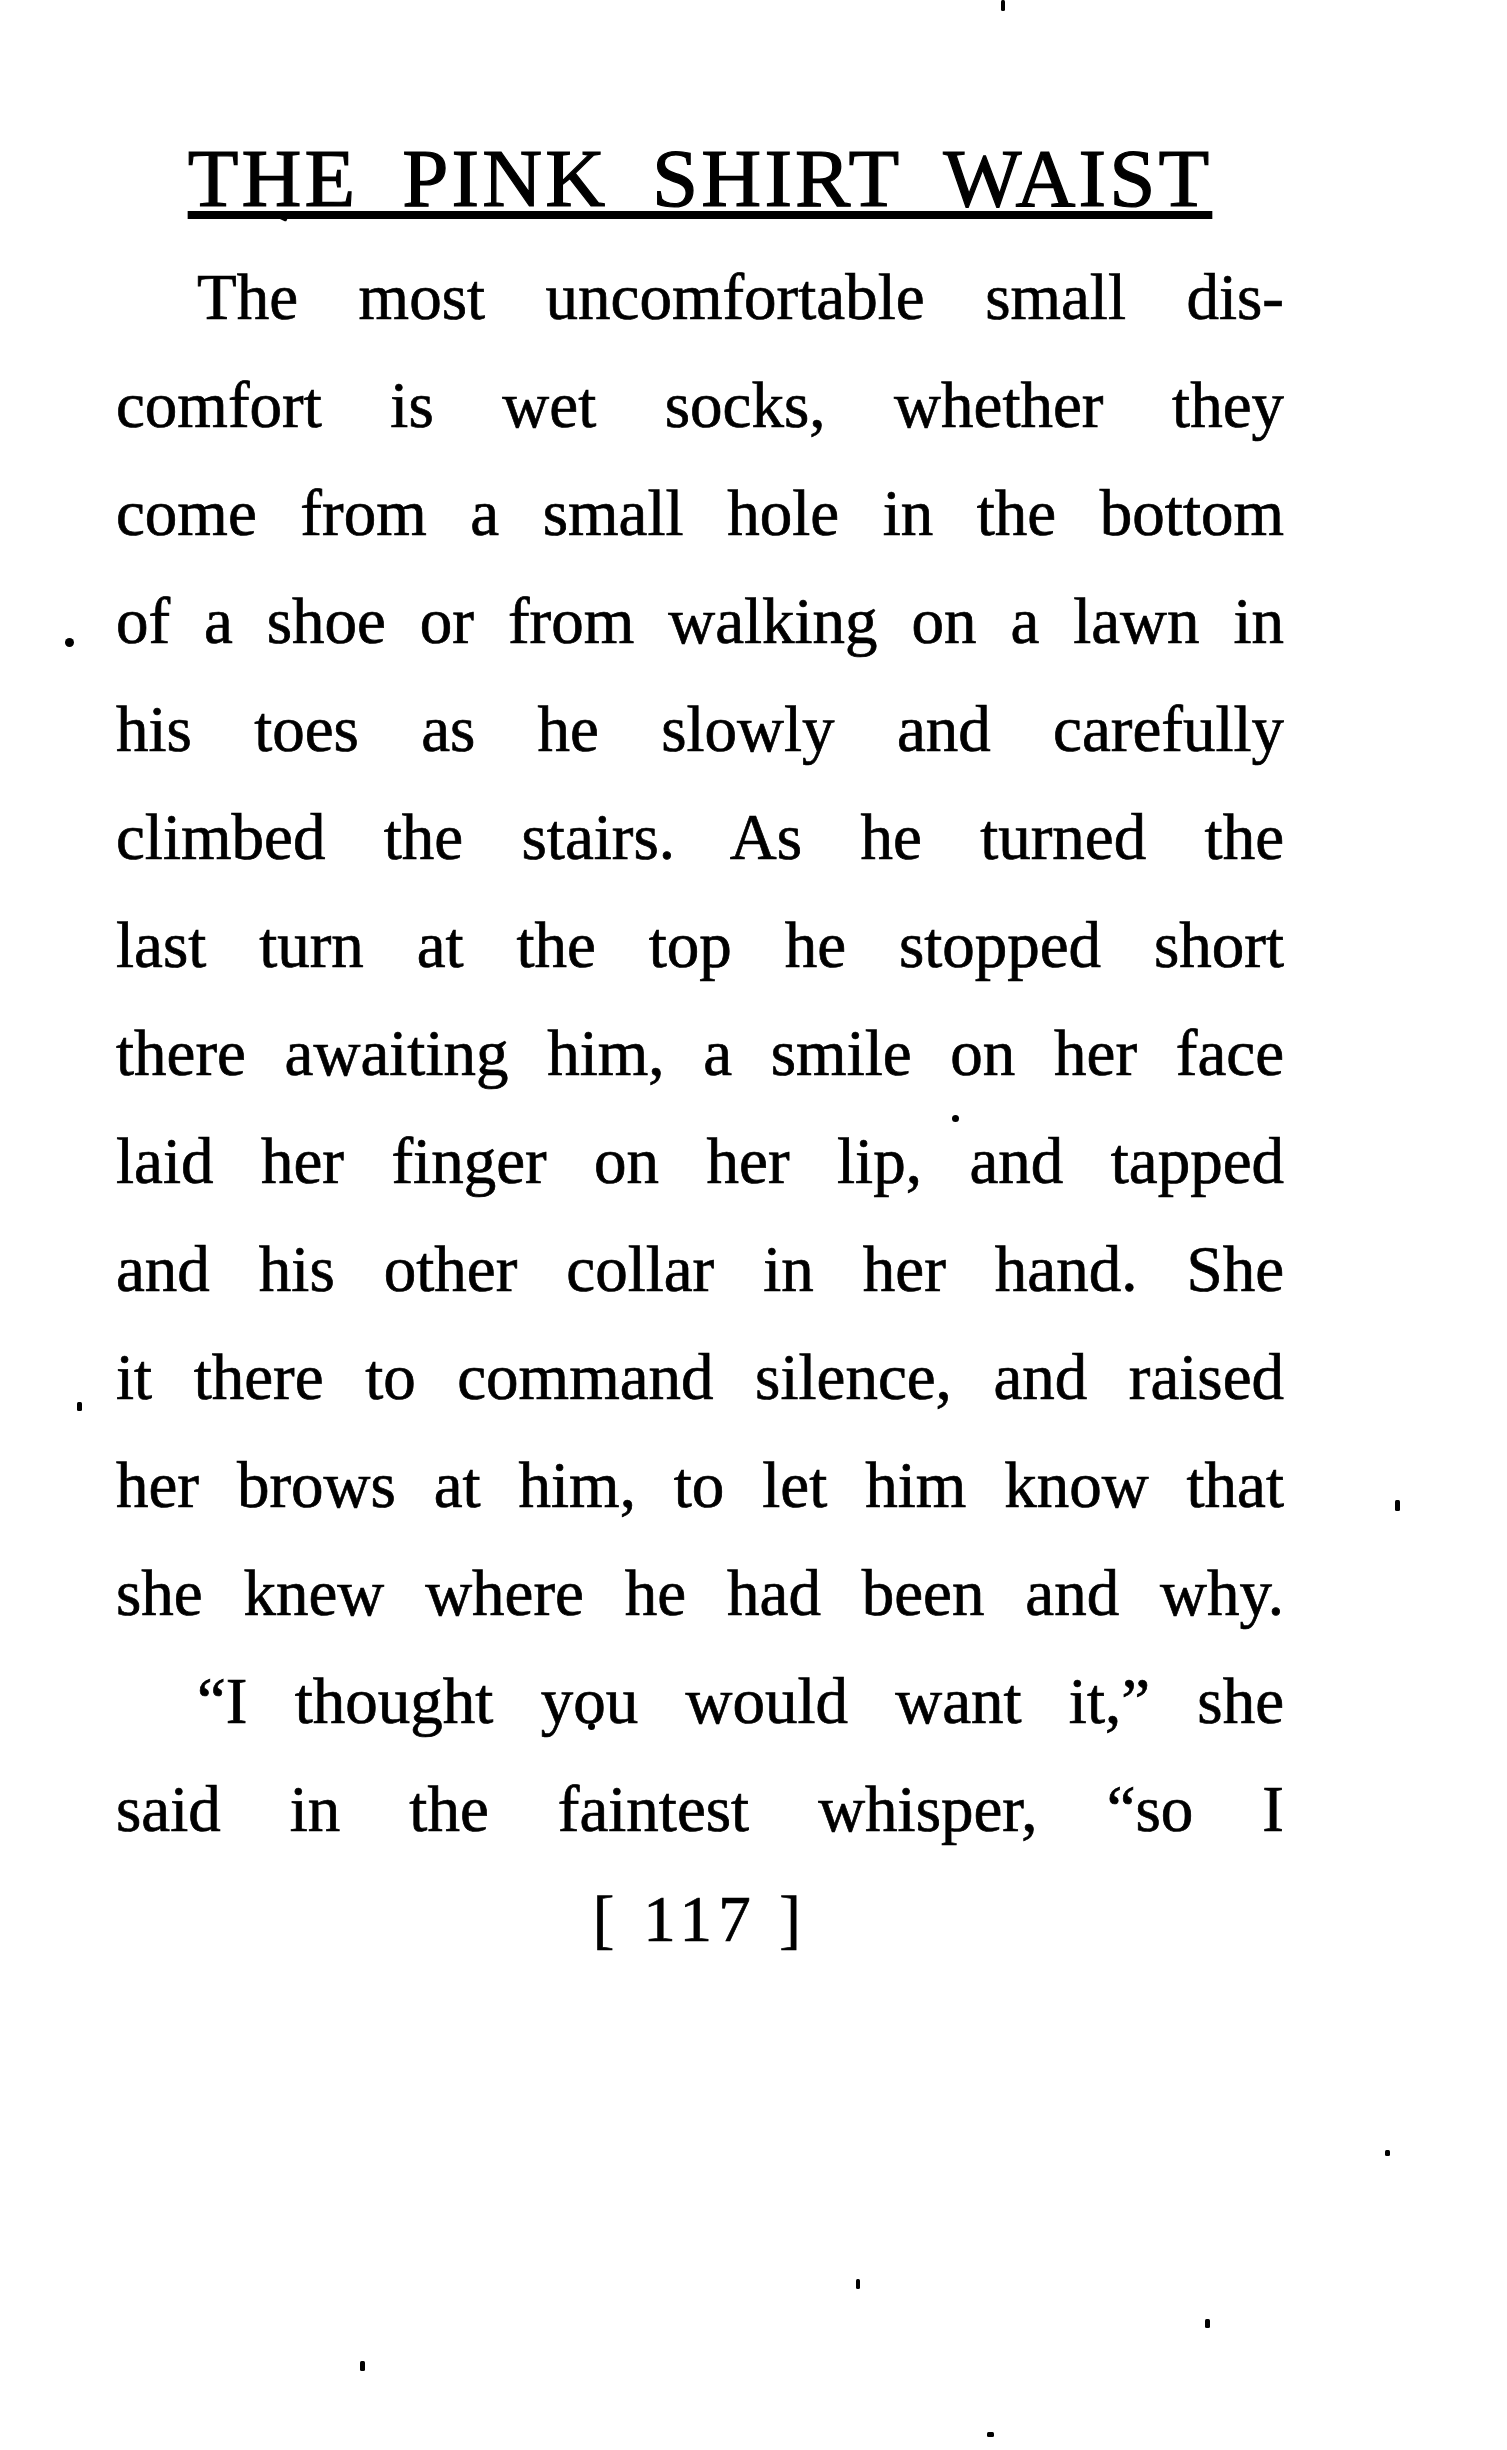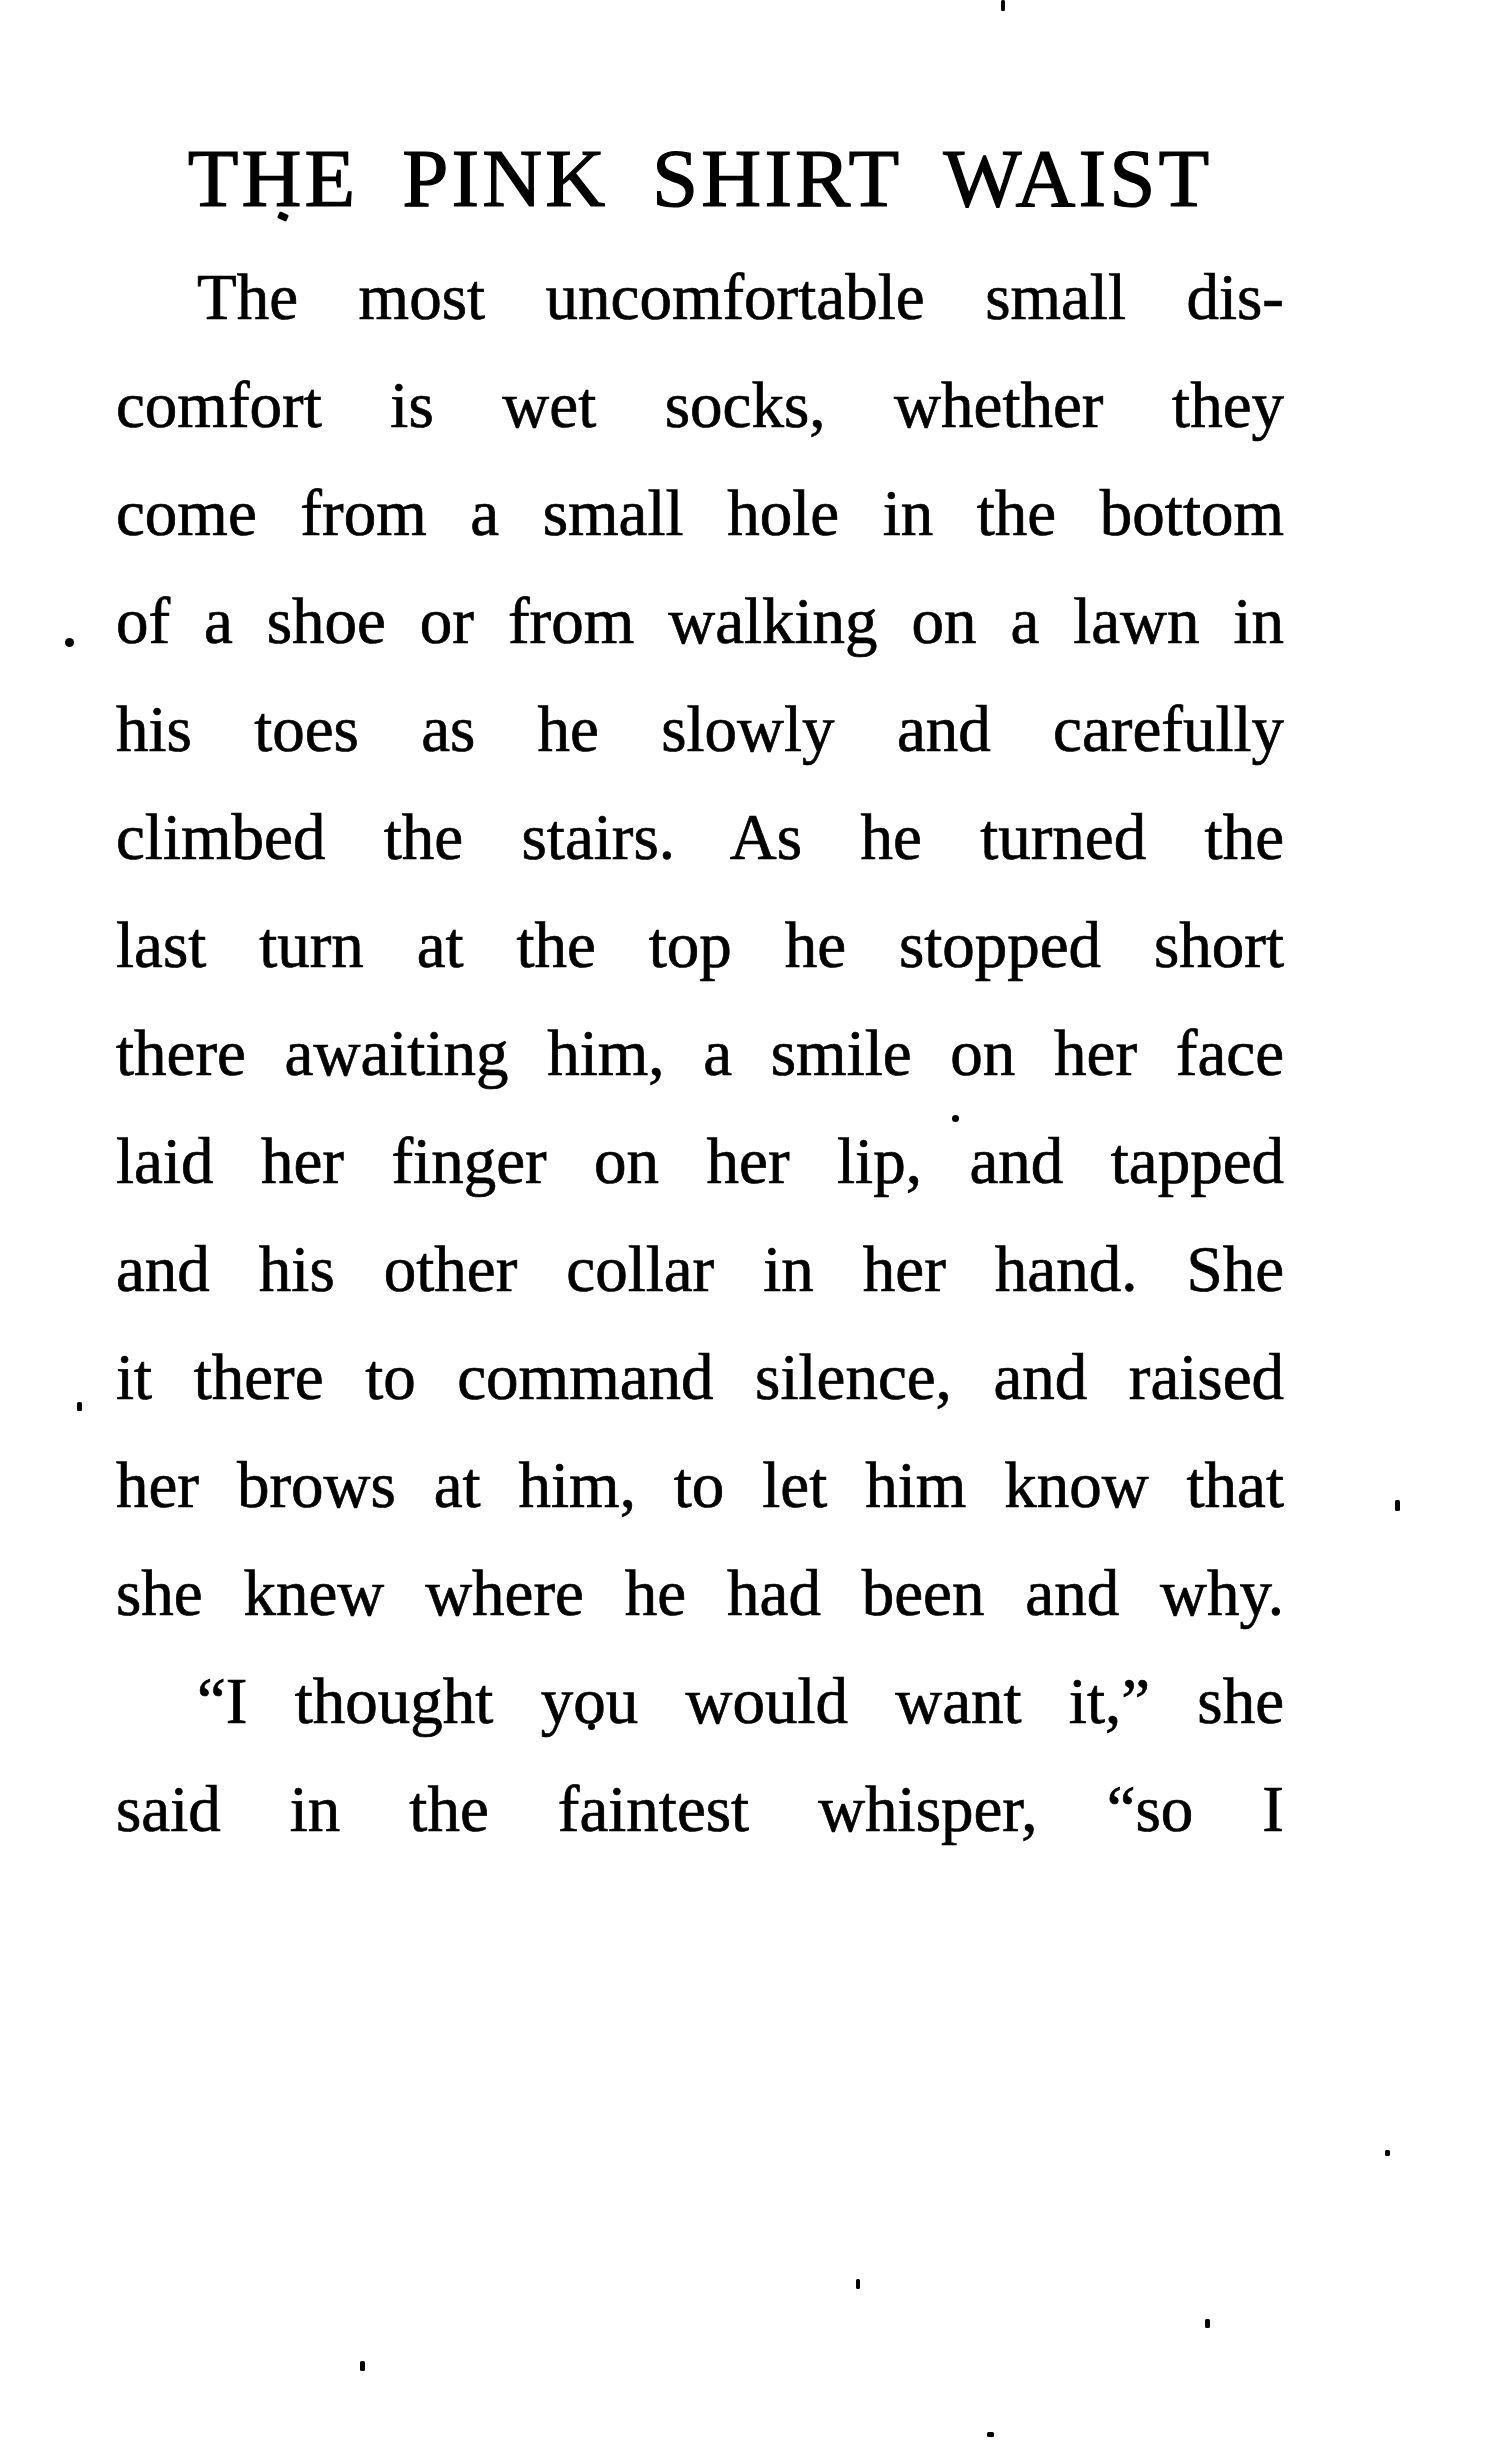--- a/index.html
+++ b/index.html
@@ -30,20 +30,21 @@
   .title {
     margin: 0;
     font-size: 83px;
     font-weight: normal;
     line-height: 129px;
     height: 129px;
     text-align: center;
     letter-spacing: 3.1px;
     word-spacing: 20px;
     white-space: nowrap;
+    text-decoration: underline;
     -webkit-text-stroke: 1.2px #000000;
   }
   .line {
     height: 108px;
     line-height: 108px;
     font-size: 65px;
     text-align: justify;
     text-align-last: justify;
     text-justify: inter-word;
     overflow: hidden;
@@ -82,20 +83,21 @@
     <div class="line">last turn at the top he stopped short</div>
     <div class="line">there awaiting him, a smile on her face</div>
     <div class="line">laid her finger on her lip, and tapped</div>
     <div class="line">and his other collar in her hand. She</div>
     <div class="line">it there to command silence, and raised</div>
     <div class="line">her brows at him, to let him know that</div>
     <div class="line">she knew where he had been and why.</div>
     <div class="line indent">“I thought you would want it,” she</div>
     <div class="line">said in the faintest whisper, “so I</div>
 
+    <div class="page-number">[ 117 ]</div>
   </div>
 
   <div class="speck" style="left:1001px; top:0px;    width:3.9px;  height:10.8px;"></div>
   <div class="speck" style="left:278px;  top:213px;  width:10px; height:7px; transform:rotate(25deg);"></div>
   <div class="speck" style="left:65px;   top:638px;  width:9.3px; height:9.3px; border-radius:50%;"></div>
   <div class="speck" style="left:952px; top:1115px; width:7px;  height:7px; border-radius:50%;"></div>
   <div class="speck" style="left:77px;  top:1402px; width:5.4px;  height:8.5px;"></div>
   <div class="speck" style="left:1395px; top:1500px; width:5.4px;  height:10.8px;"></div>
   <div class="speck" style="left:588px;  top:1723px; width:7px;  height:7px; border-radius:50%;"></div>
   <div class="speck" style="left:1385px; top:2150px; width:4.6px;  height:6.2px;"></div>

